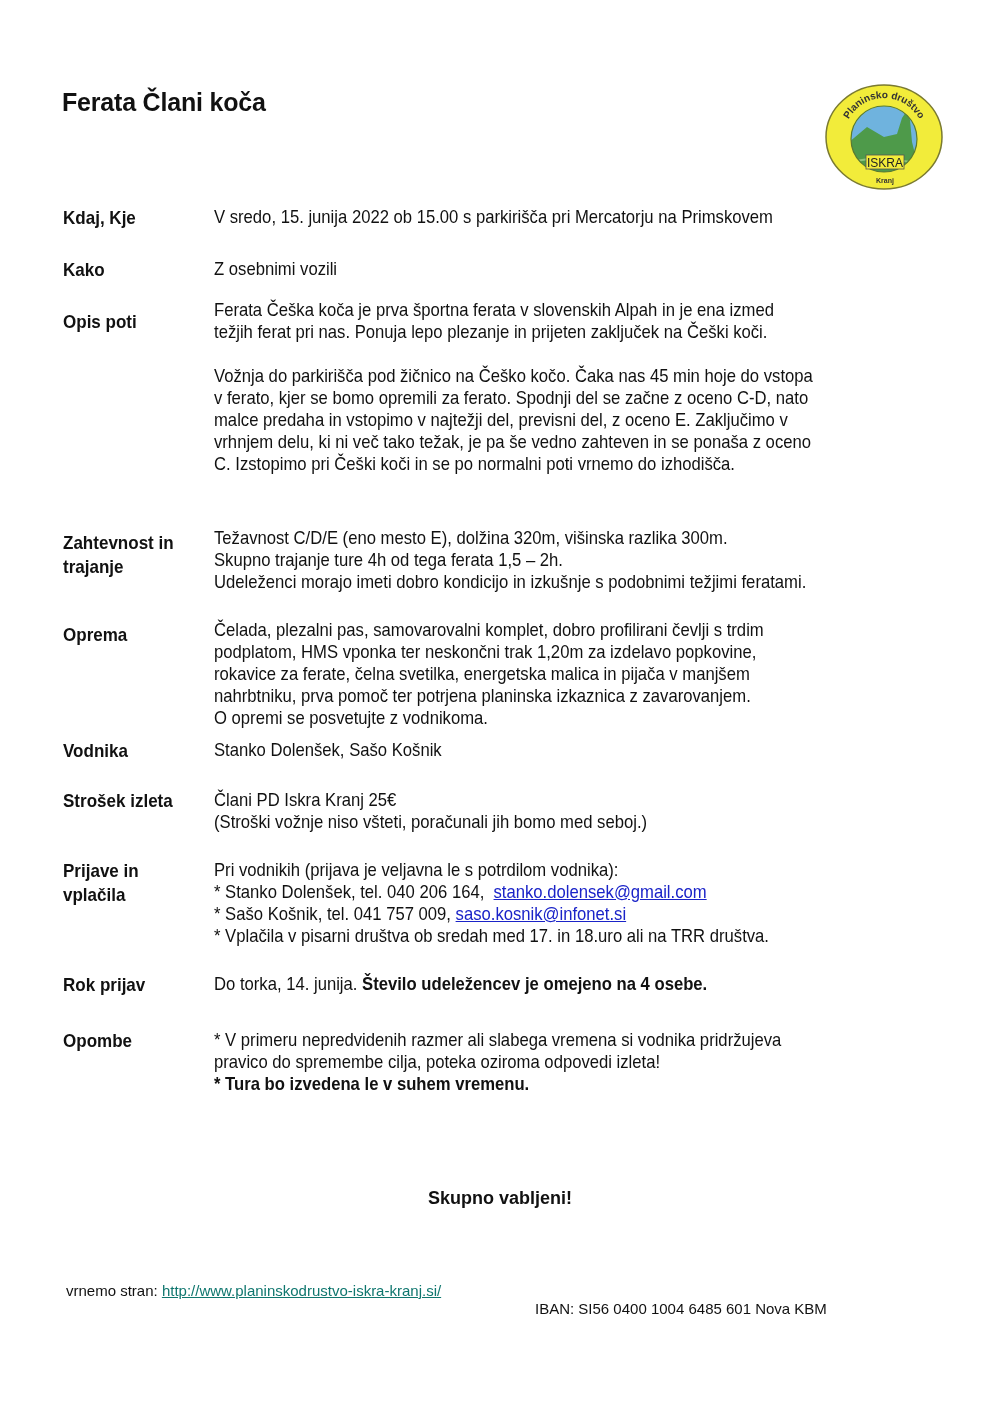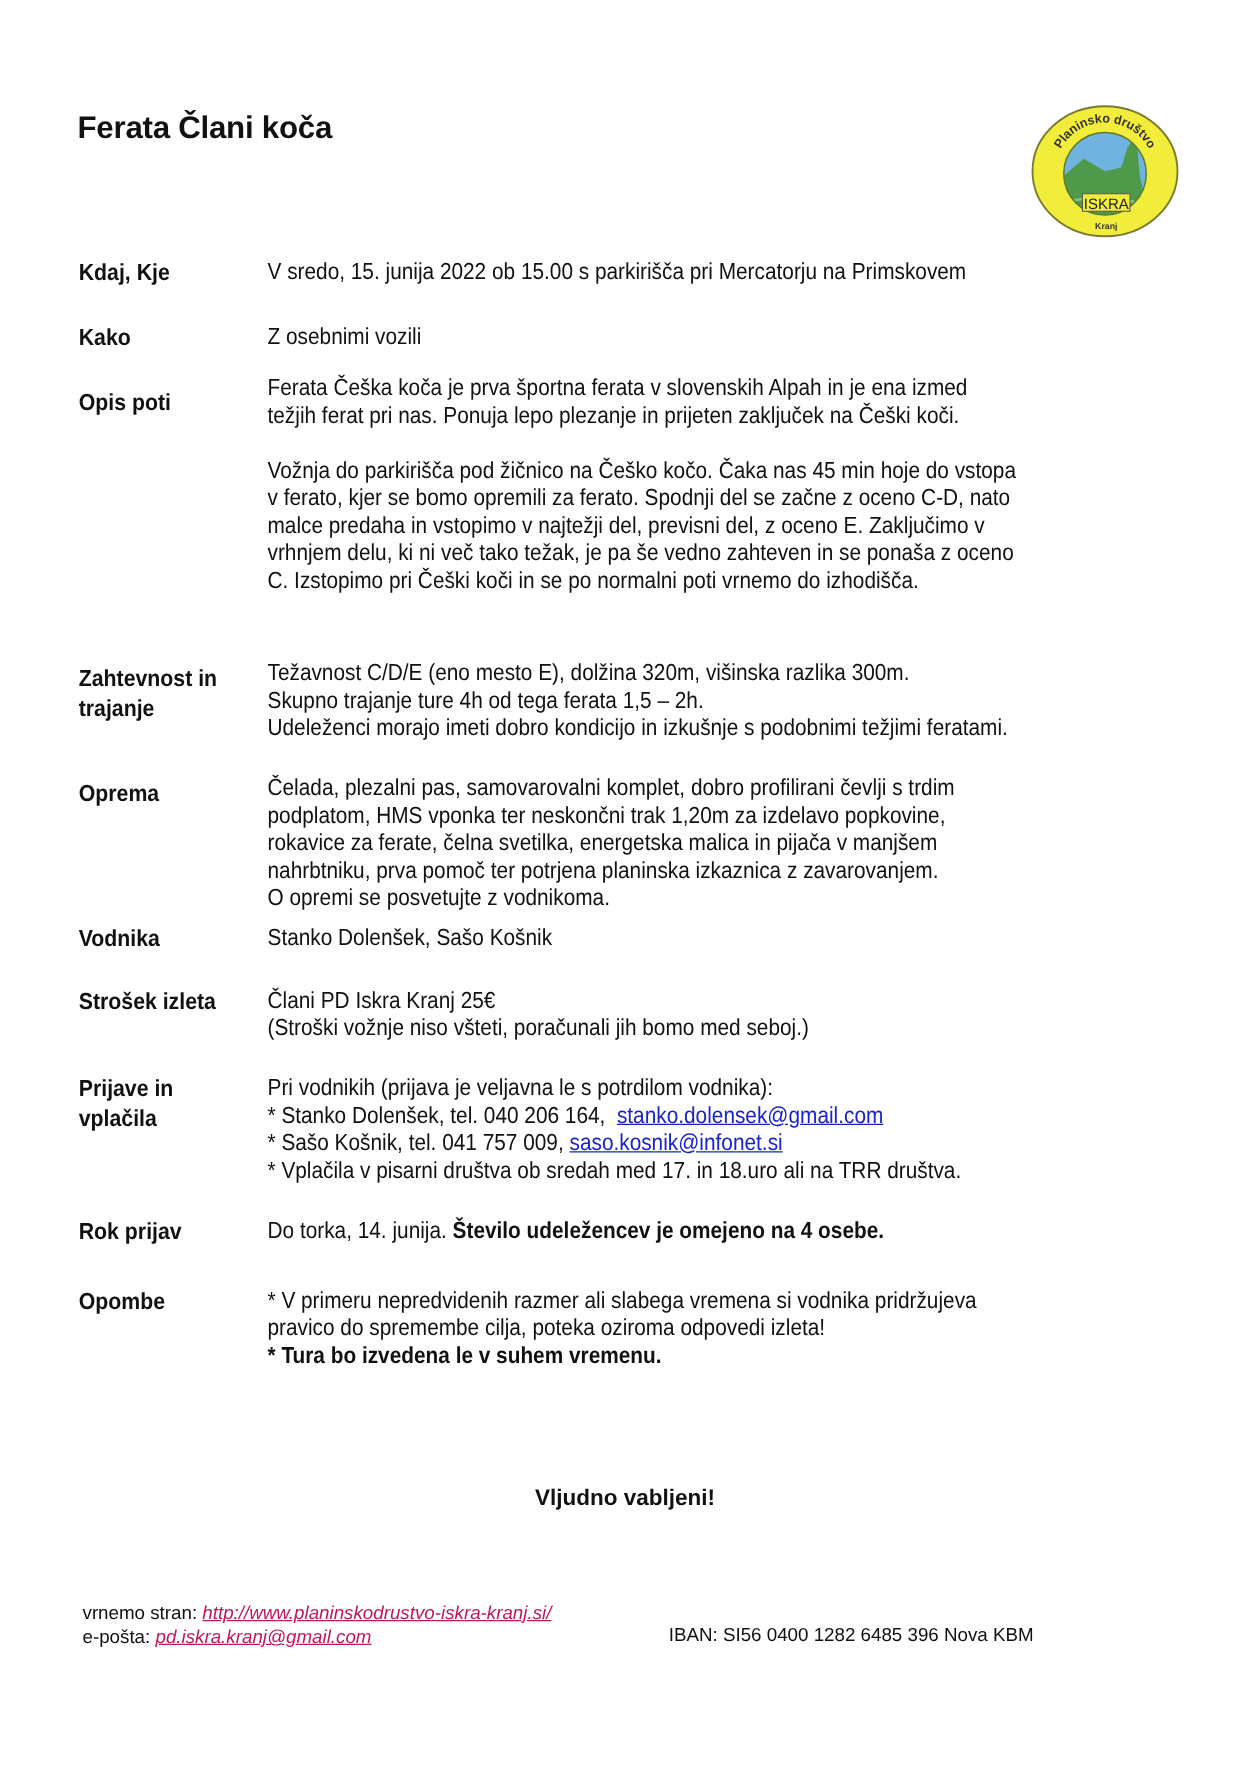--- a/index.html
+++ b/index.html
@@ -27,21 +27,21 @@
     .val .line { display: block; }
     .b { font-weight: bold; }
     a.mail { color: #1a23c8; text-decoration: underline; }
     .closing {
       position: absolute; top: 1188px; left: 0; width: 1000px; text-align: center;
       font-size: 18px; font-weight: bold;
     }
     .footer {
       position: absolute; left: 66px; top: 1281px; font-size: 15px; line-height: 19px;
     }
-    .footer a { color: #be185d; font-style: italic; text-decoration: underline; }
+    .footer a { color: #0f766e; text-decoration: underline; }
     .iban { position: absolute; left: 535px; top: 1300px; font-size: 15px; }
   </style>
 </head>
 <body>
 
 <div class="title">Ferata Člani koča</div>
 
 <div class="logo">
   <svg width="124" height="110" viewBox="0 0 124 110">
     <defs>
@@ -146,19 +146,18 @@
 
 <div class="row" style="top:1029px;">
   <div class="label">Opombe</div>
   <div class="val">
     <span class="line">* V primeru nepredvidenih razmer ali slabega vremena si vodnika pridržujeva</span>
     <span class="line">pravico do spremembe cilja, poteka oziroma odpovedi izleta!</span>
     <span class="line b">* Tura bo izvedena le v suhem vremenu.</span>
   </div>
 </div>
 
-<div class="closing">Vljudno vabljeni!</div>
+<div class="closing">Skupno vabljeni!</div>
 
 <div class="footer">
   <div><span style="white-space:pre;">vrnemo stran: </span><a>http://www.planinskodrustvo-iskra-kranj.si/</a></div>
-  <div><span style="white-space:pre;">e-pošta: </span><a>pd.iskra.kranj@gmail.com</a></div>
 </div>
-<div class="iban">IBAN: SI56 0400 1282 6485 396 Nova KBM</div>
+<div class="iban">IBAN: SI56 0400 1004 6485 601 Nova KBM</div>
 
 </body></html>

